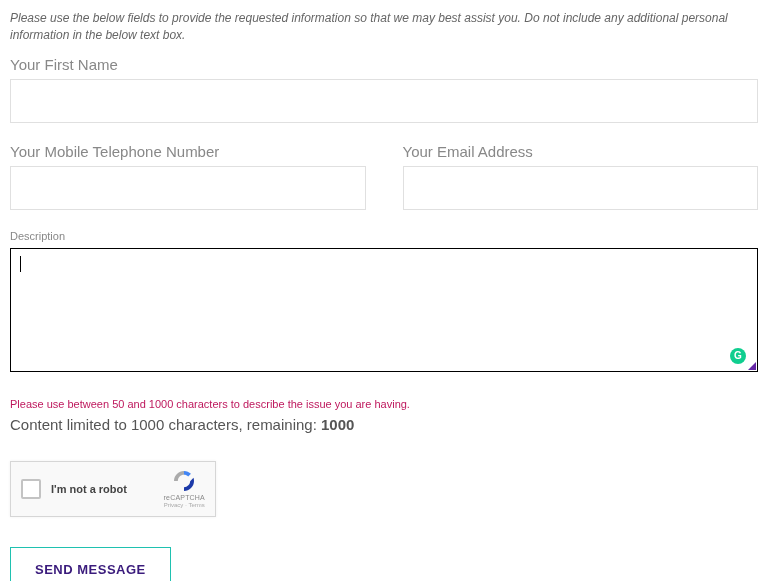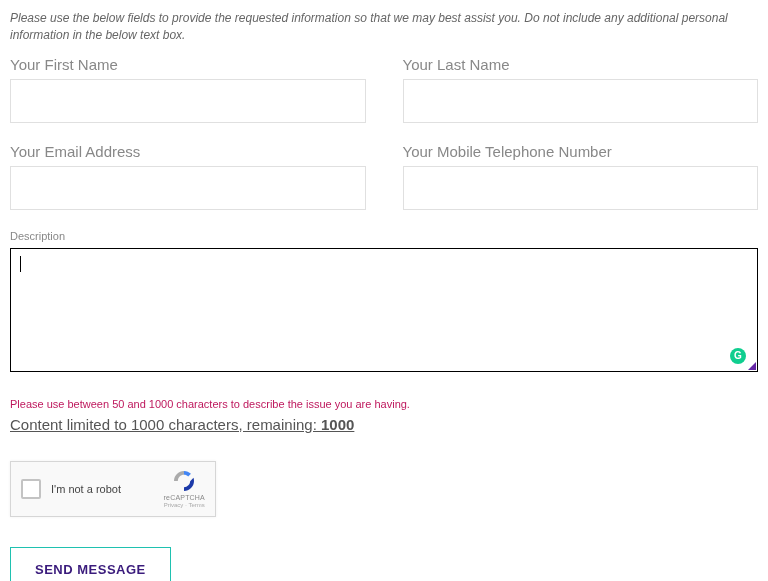--- a/index.html
+++ b/index.html
@@ -94,21 +94,20 @@
     }
     .hint {
       color: #be185d;
       font-size: 11px;
       margin-top: 22px;
     }
     .counter {
       color: #555;
       font-size: 15px;
       margin-top: 6px;
-      text-decoration: underline;
     }
     .counter .count {
       font-weight: bold;
     }
     .recaptcha {
       margin-top: 28px;
       width: 206px;
       height: 56px;
       border: 1px solid #d6d6d6;
       background: #f9f9f9;
@@ -123,20 +122,21 @@
       height: 20px;
       border: 2px solid #c3c3c3;
       background: #fff;
       border-radius: 2px;
       margin-right: 10px;
     }
     .recaptcha-label {
       font-size: 11px;
       color: #444;
       flex: 1;
+      font-weight: bold;
     }
     .recaptcha-right {
       display: flex;
       flex-direction: column;
       align-items: center;
       gap: 1px;
     }
     .recaptcha-logo {
       width: 24px;
       height: 24px;
@@ -167,33 +167,29 @@
 
 
 
 <div class="intro">Please use the below fields to provide the requested information so that we may best assist you. Do not include any additional personal information in the below text box.</div>
 
 <div class="row">
   <div class="field">
     <div class="field-label">Your First Name</div>
     <input class="text-input" type="text" value="" style="">
   </div>
-  <div class="field">
-    <div class="field-label">Your Last Name</div>
-    <input class="text-input" type="text" value="" style="">
-  </div>
 </div>
 
 <div class="row">
   <div class="field">
+    <div class="field-label">Your Mobile Telephone Number</div>
+    <input class="text-input" type="text" value="" style="">
+  </div>
+  <div class="field">
     <div class="field-label">Your Email Address</div>
-    <input class="text-input" type="text" value="" style="">
-  </div>
-  <div class="field">
-    <div class="field-label">Your Mobile Telephone Number</div>
     <input class="text-input" type="text" value="" style="">
   </div>
 </div>
 
 <div class="desc-label">Description</div>
 <div class="desc-area-wrap">
   <textarea class="desc-area" style=""></textarea>
   <div class="cursor-blink"></div>
   <div class="g-badge">G</div>
   <div class="resize-corner"></div>

